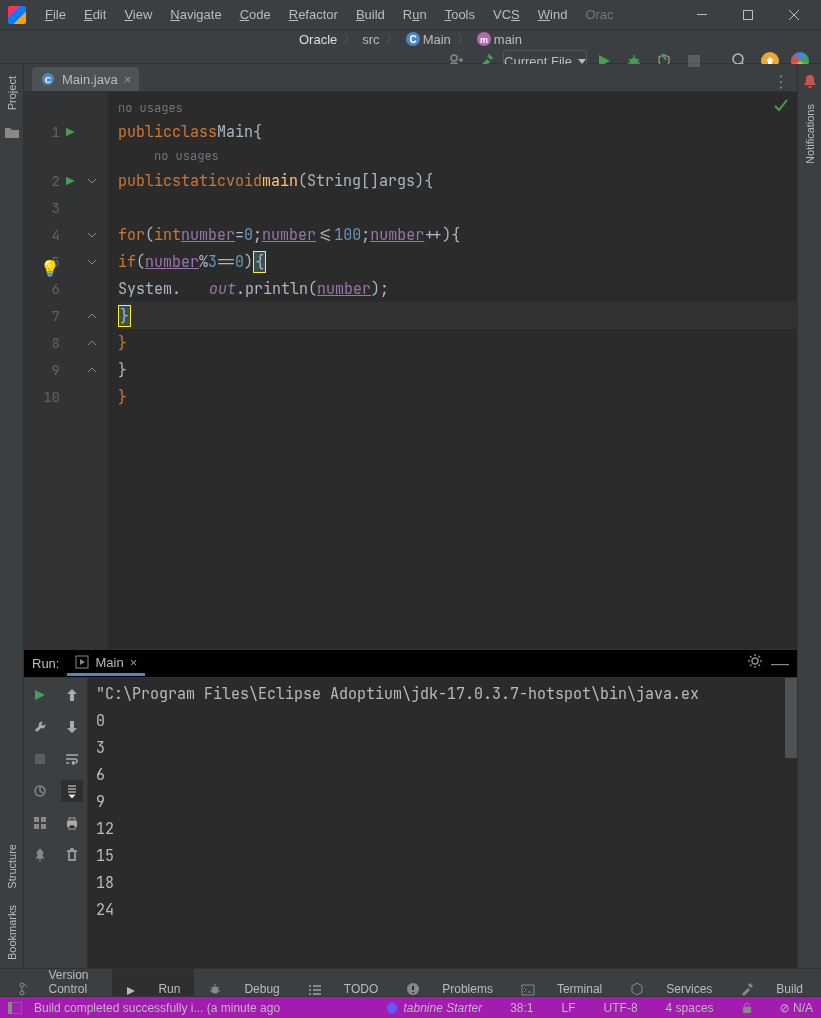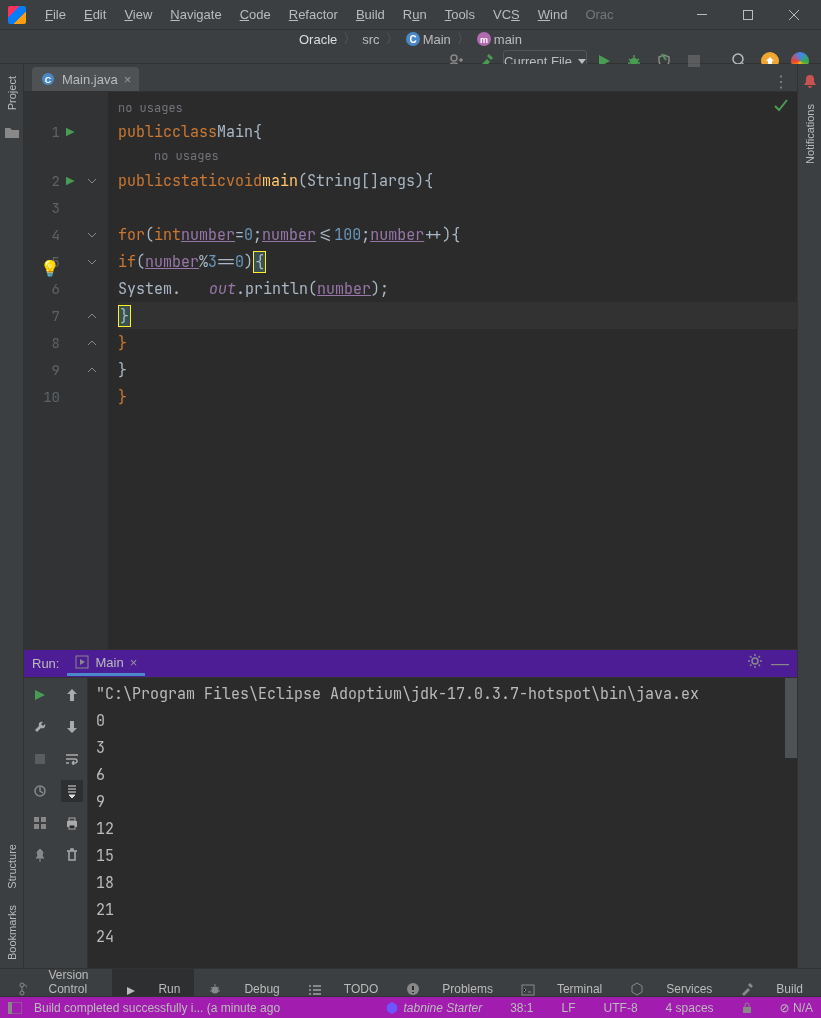--- a/index.html
+++ b/index.html
@@ -108,21 +108,21 @@
 .var { color:#9876aa; text-decoration:underline; }
 .paren { color:#a9b7c6; }
 .brace-hl { background:#3b514d; border:1px solid #ffef28; padding:0 1px; }
 .hint { color:#72737a; font-size:12px; }
 .field { color:#9876aa; font-style:italic;margin-left:28px; }
 .check-icon { position:absolute; top:6px; right:8px; color:#499c54; }
 .bulb { position:absolute; left:-68px; top:calc(6*27px + 4px); font-size:16px; }
 .run-panel { background:#2b2b2b; border-top:1px solid #323232; }
 .run-header {
   height:28px; display:flex; align-items:center; padding:0 8px; gap:8px;
-  border-bottom:1px solid #323232; background:#4c1d95;
+  border-bottom:1px solid #323232; background:#000000;
 }
 .run-tab {
   display:flex;align-items:center;gap:6px; padding:3px 8px;
   border-bottom:3px solid #4a88c7; color:#bbb;
 }
 .run-right { margin-left:auto; display:flex; gap:8px; color:#888; }
 .run-content { display:flex; height:290px; }
 .run-toolbar {
   width:32px; background:#3c3f41; display:flex; flex-direction:column;
   align-items:center; padding-top:6px; gap:10px;
@@ -492,21 +492,20 @@
         <div class="console">
           <div class="scrollbar-v"></div>
           <div class="console-line cmdline">"C:\Program Files\Eclipse Adoptium\jdk-17.0.3.7-hotspot\bin\java.ex</div>
           <div class="console-line">0</div>
           <div class="console-line">3</div>
           <div class="console-line">6</div>
           <div class="console-line">9</div>
           <div class="console-line">12</div>
           <div class="console-line">15</div>
           <div class="console-line">18</div>
-          <div class="console-line">21</div>
           <div class="console-line">24</div>
         </div>
       </div>
     </div>
   </div>
 
   <div class="right-rail">
     <div class="rail-icon" style="color:#c75450;">
       <svg width="14" height="16">
           <path d="M7 1a4 4 0 00-4 4v3l-2 3h12l-2-3V5a4 4 0 00-4-4zM5 12a2 2 0 004 0" fill="#c75450"></path>

